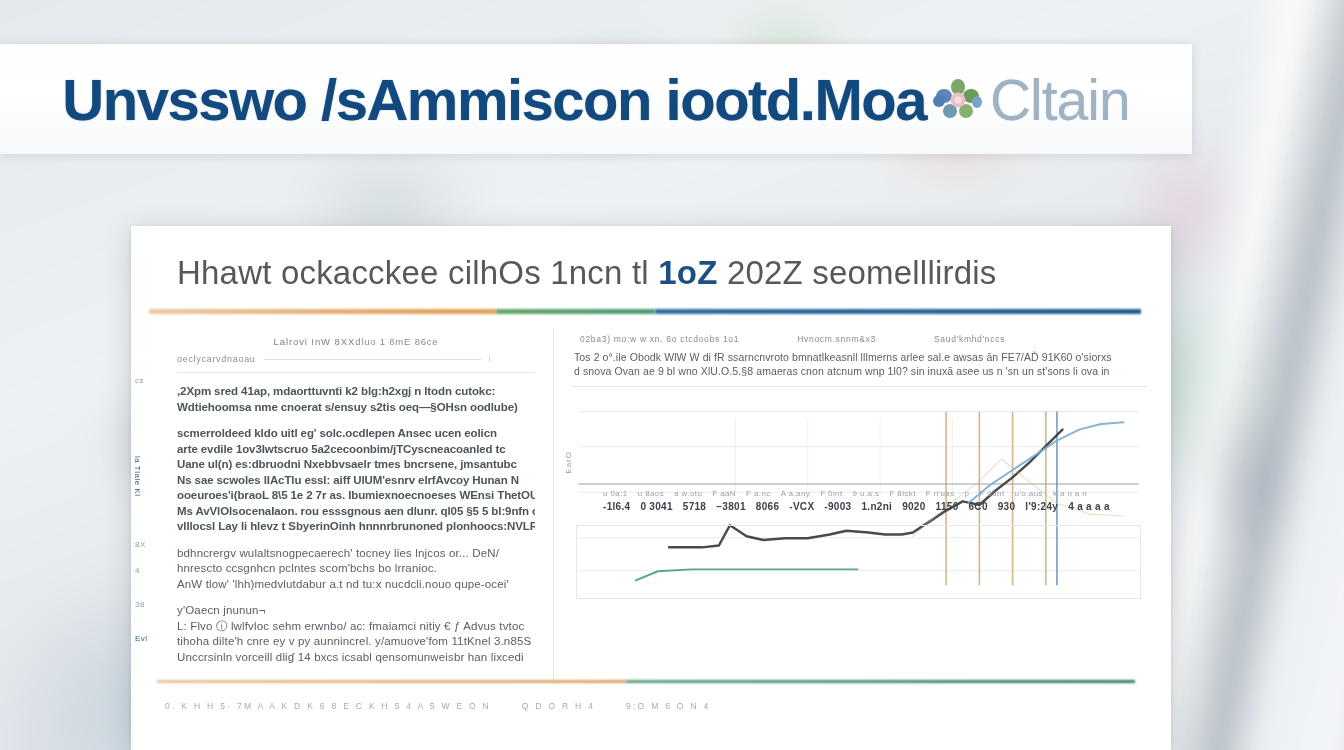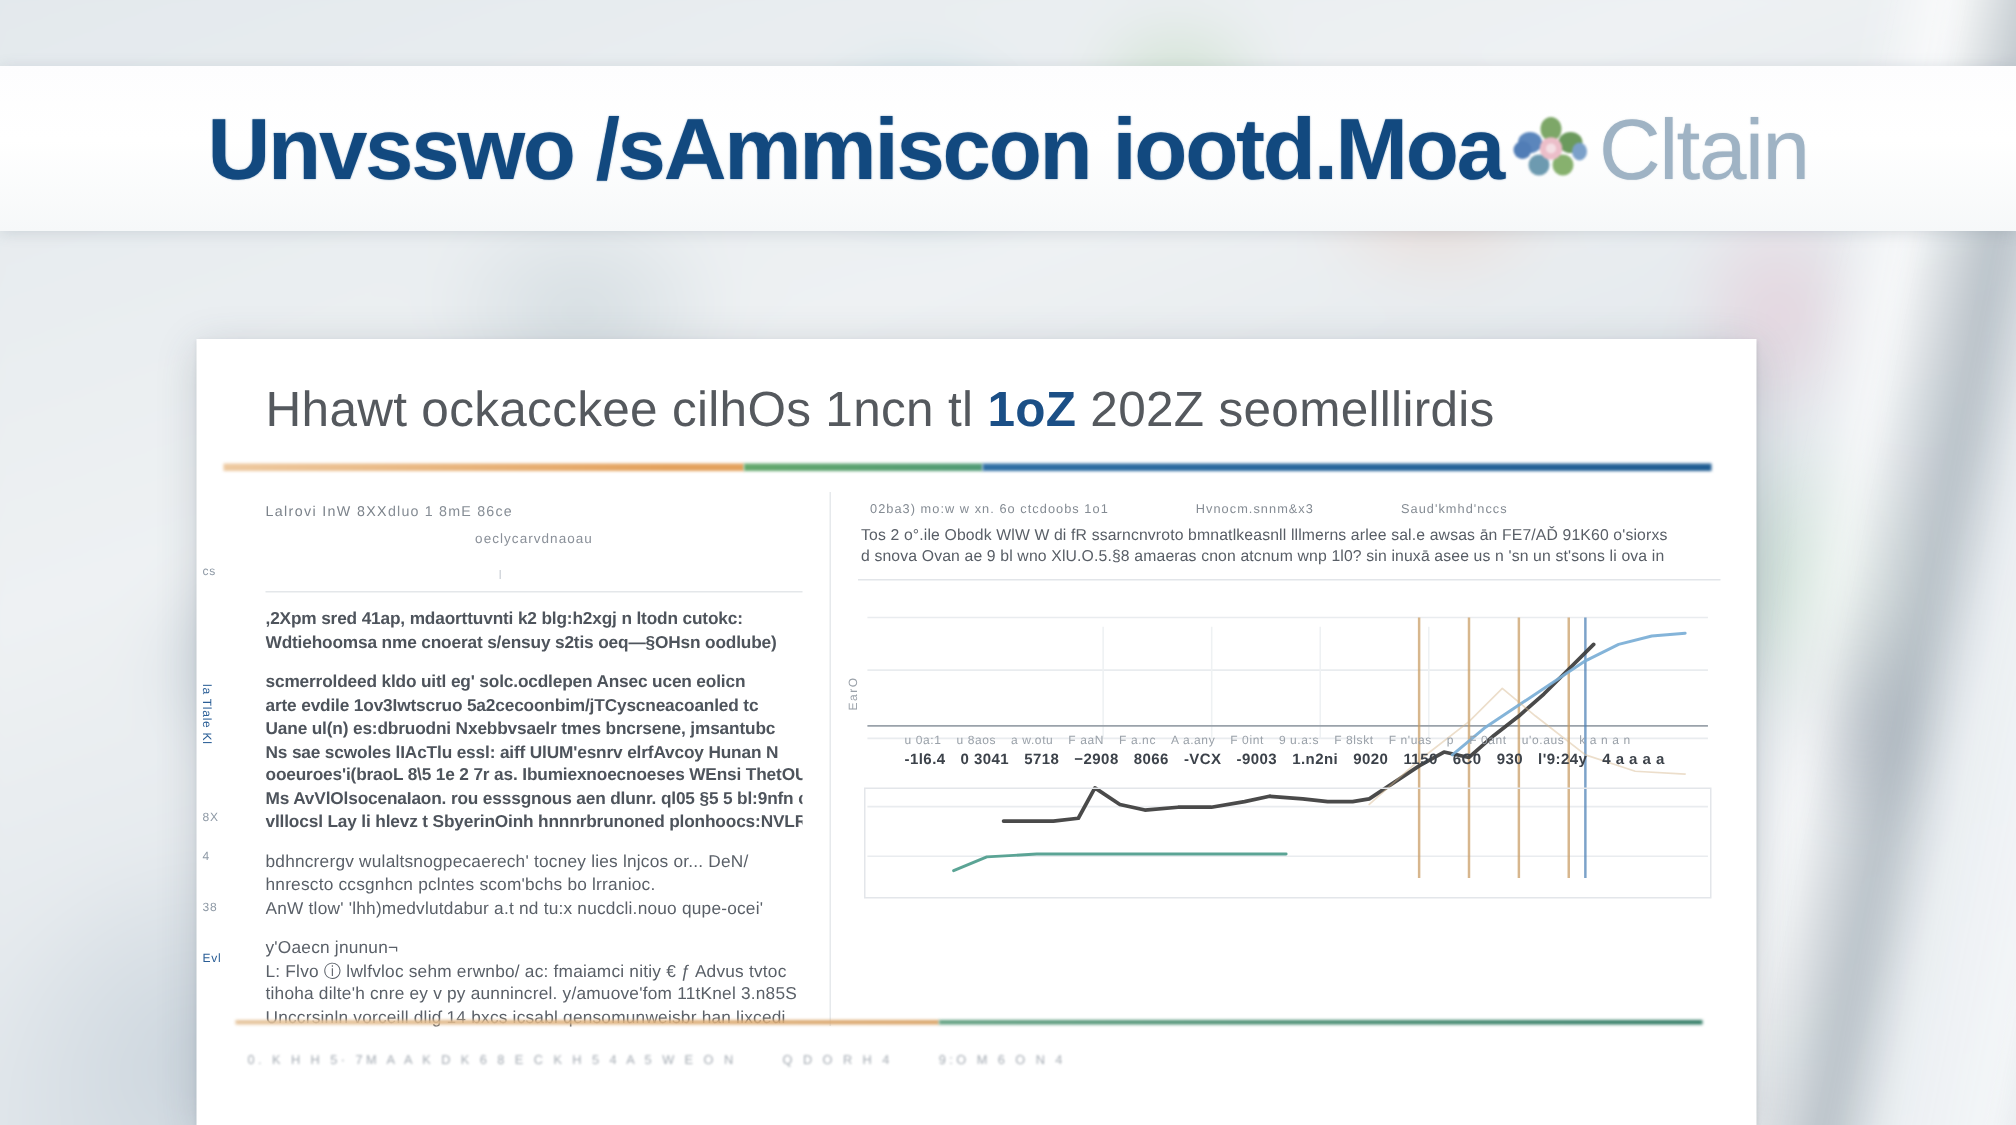--- a/index.html
+++ b/index.html
@@ -33,21 +33,21 @@
   
   #bg-streak {
     position:absolute; right:-60px; top:-120px; width:230px; height:1050px;
     background:linear-gradient(90deg, rgba(255,255,255,0) 0%, rgba(255,255,255,.75) 22%,
                rgba(168,178,186,.75) 48%, rgba(236,240,243,.85) 66%, rgba(246,248,250,.9) 100%);
     transform:rotate(11deg); filter:blur(9px);
   }
 
   
   #header {
-    position:absolute; left:0; top:44px; width:1344px; height:110px;
+    position:absolute; left:0; top:44px; width:1192px; height:110px;
     background:linear-gradient(180deg,#fdfdfe 0%,#ffffff 45%,#f6f8f9 100%);
     box-shadow:0 1px 10px rgba(90,105,120,.20);
     display:flex; align-items:center; justify-content:center;
     overflow:hidden;
   }
   #header-inner { display:flex; align-items:baseline; gap:4px; white-space:nowrap; filter:blur(.35px); }
   .hdr-strong {
     font-size:58px; font-weight:700; letter-spacing:-1.5px;
     color:#12497f; text-shadow:0 0 1.2px rgba(18,73,127,.55);
   }
@@ -79,26 +79,26 @@
   .ar-orange { background:linear-gradient(90deg,#edc9a0 0%,#e3a15c 85%); }
   .ar-green  { flex:16; background:linear-gradient(90deg,#63a86b,#4f9a74); }
   .ar-blue   { flex:49; background:linear-gradient(90deg,#2f6fa4,#1f5c92); }
 
   
   #body-cols { display:flex; margin-top:10px; height:360px; }
 
   
   #col-text { width:422px; position:relative; padding:6px 12px 0 18px; }
 
-  .meta-row { display:flex; justify-content:flex-start; align-items:baseline;
+  .meta-row { display:flex; justify-content:center; align-items:baseline;
               margin:6px 6px 0 28px; filter:blur(.4px); }
   .meta-left  { font-size:9.5px; letter-spacing:.9px; color:#7c838b; }
   .meta-right { font-size:9.5px; letter-spacing:.8px; color:#868d95; }
 
-  .subtitle-row { display:flex; align-items:center; gap:8px; margin:7px 6px 0 28px; filter:blur(.4px);flex-direction:column; }
+  .subtitle-row { display:flex; align-items:center; gap:8px; margin:7px 6px 0 28px; filter:blur(.4px); }
   .subtitle-row .sub-txt { font-size:9px; letter-spacing:.7px; color:#8a9099; white-space:nowrap; }
   .subtitle-row .sub-line { flex:1; height:1px; background:#dcdfe3; }
   .subtitle-row .sub-tail { width:46px; height:6px; border-left:1px solid #d4d8dd; }
 
   .hr-soft { height:1px; background:#e4e7ea; margin:8px 6px 0 28px; }
 
   .para { margin:11px 6px 0 28px; filter:blur(.45px); }
   .para .ln {
     display:block; font-size:11.5px; line-height:15.5px; letter-spacing:.15px;
     color:#5a6068; white-space:nowrap; overflow:hidden;
@@ -304,21 +304,21 @@
               <span>F n'uas</span>
               <span>p</span>
               <span>F 0ant</span>
               <span>u'o.aus</span>
               <span>k a n a n</span>
             </div>
             <div class="tick-row bold" style="margin-top:3px">
               <span>-1l6.4</span>
               <span>0 3041</span>
               <span>5718</span>
-              <span>−2908</span>
+              <span>−3801</span>
               <span>8066</span>
               <span>-VCX</span>
               <span>-9003</span>
               <span>1.n2ni</span>
               <span>9020</span>
               <span>1150</span>
               <span>6C0</span>
               <span>930</span>
               <span>l'9:24у</span>
               <span>4 a a a a</span>

